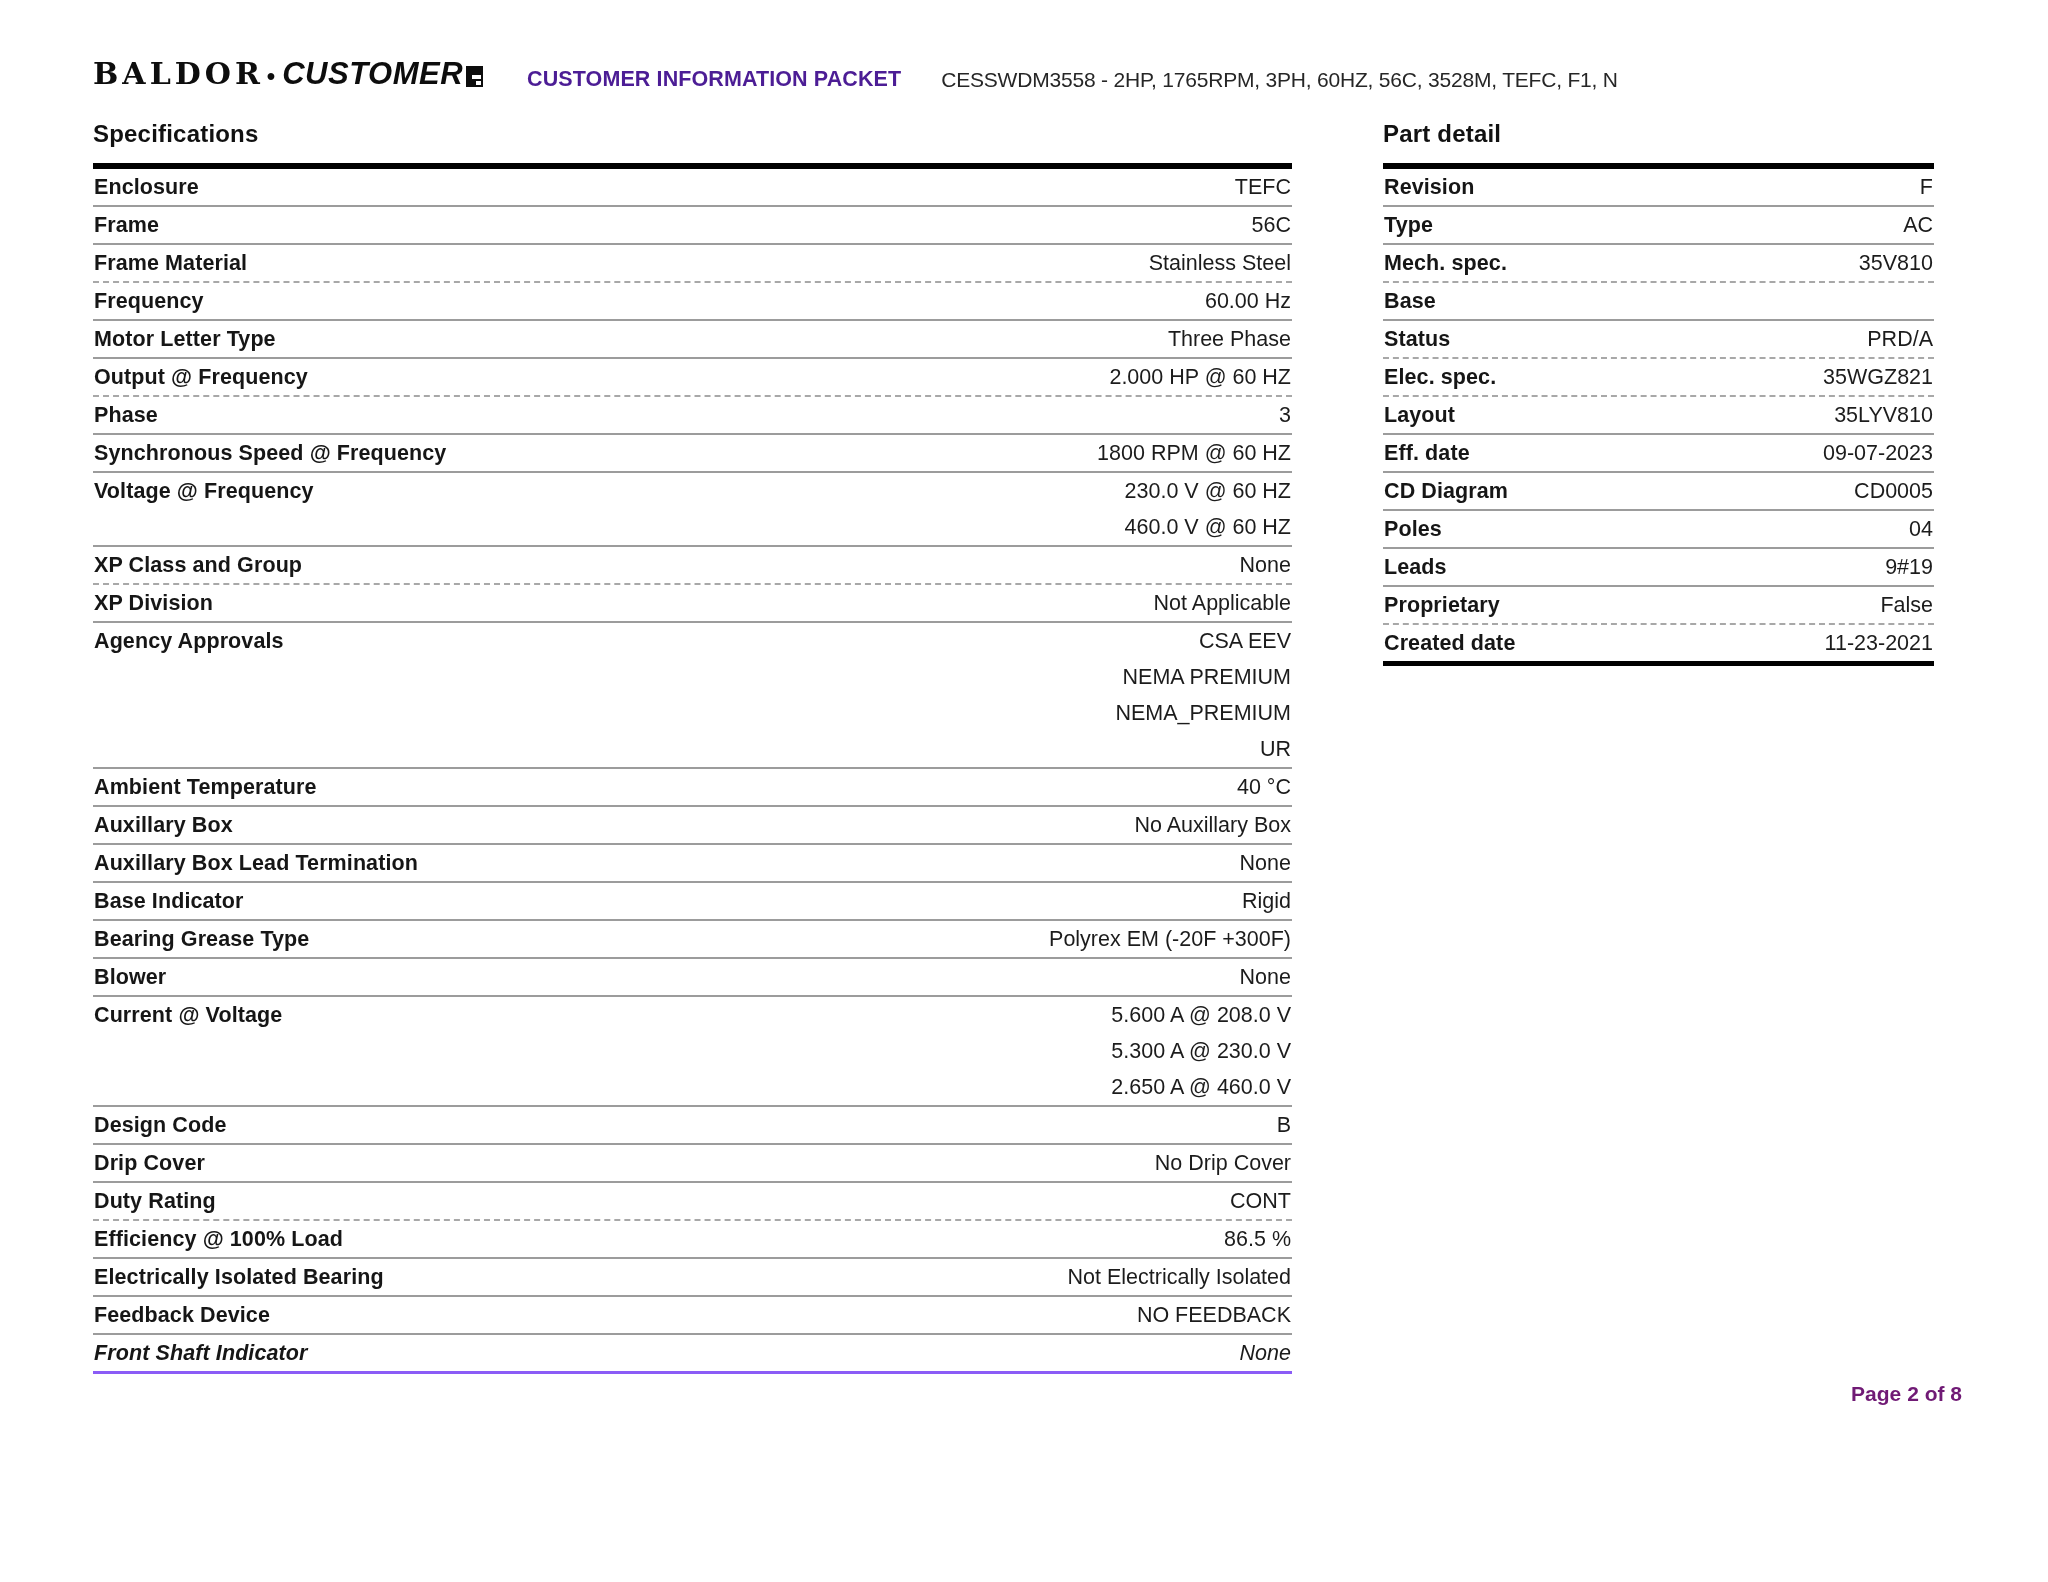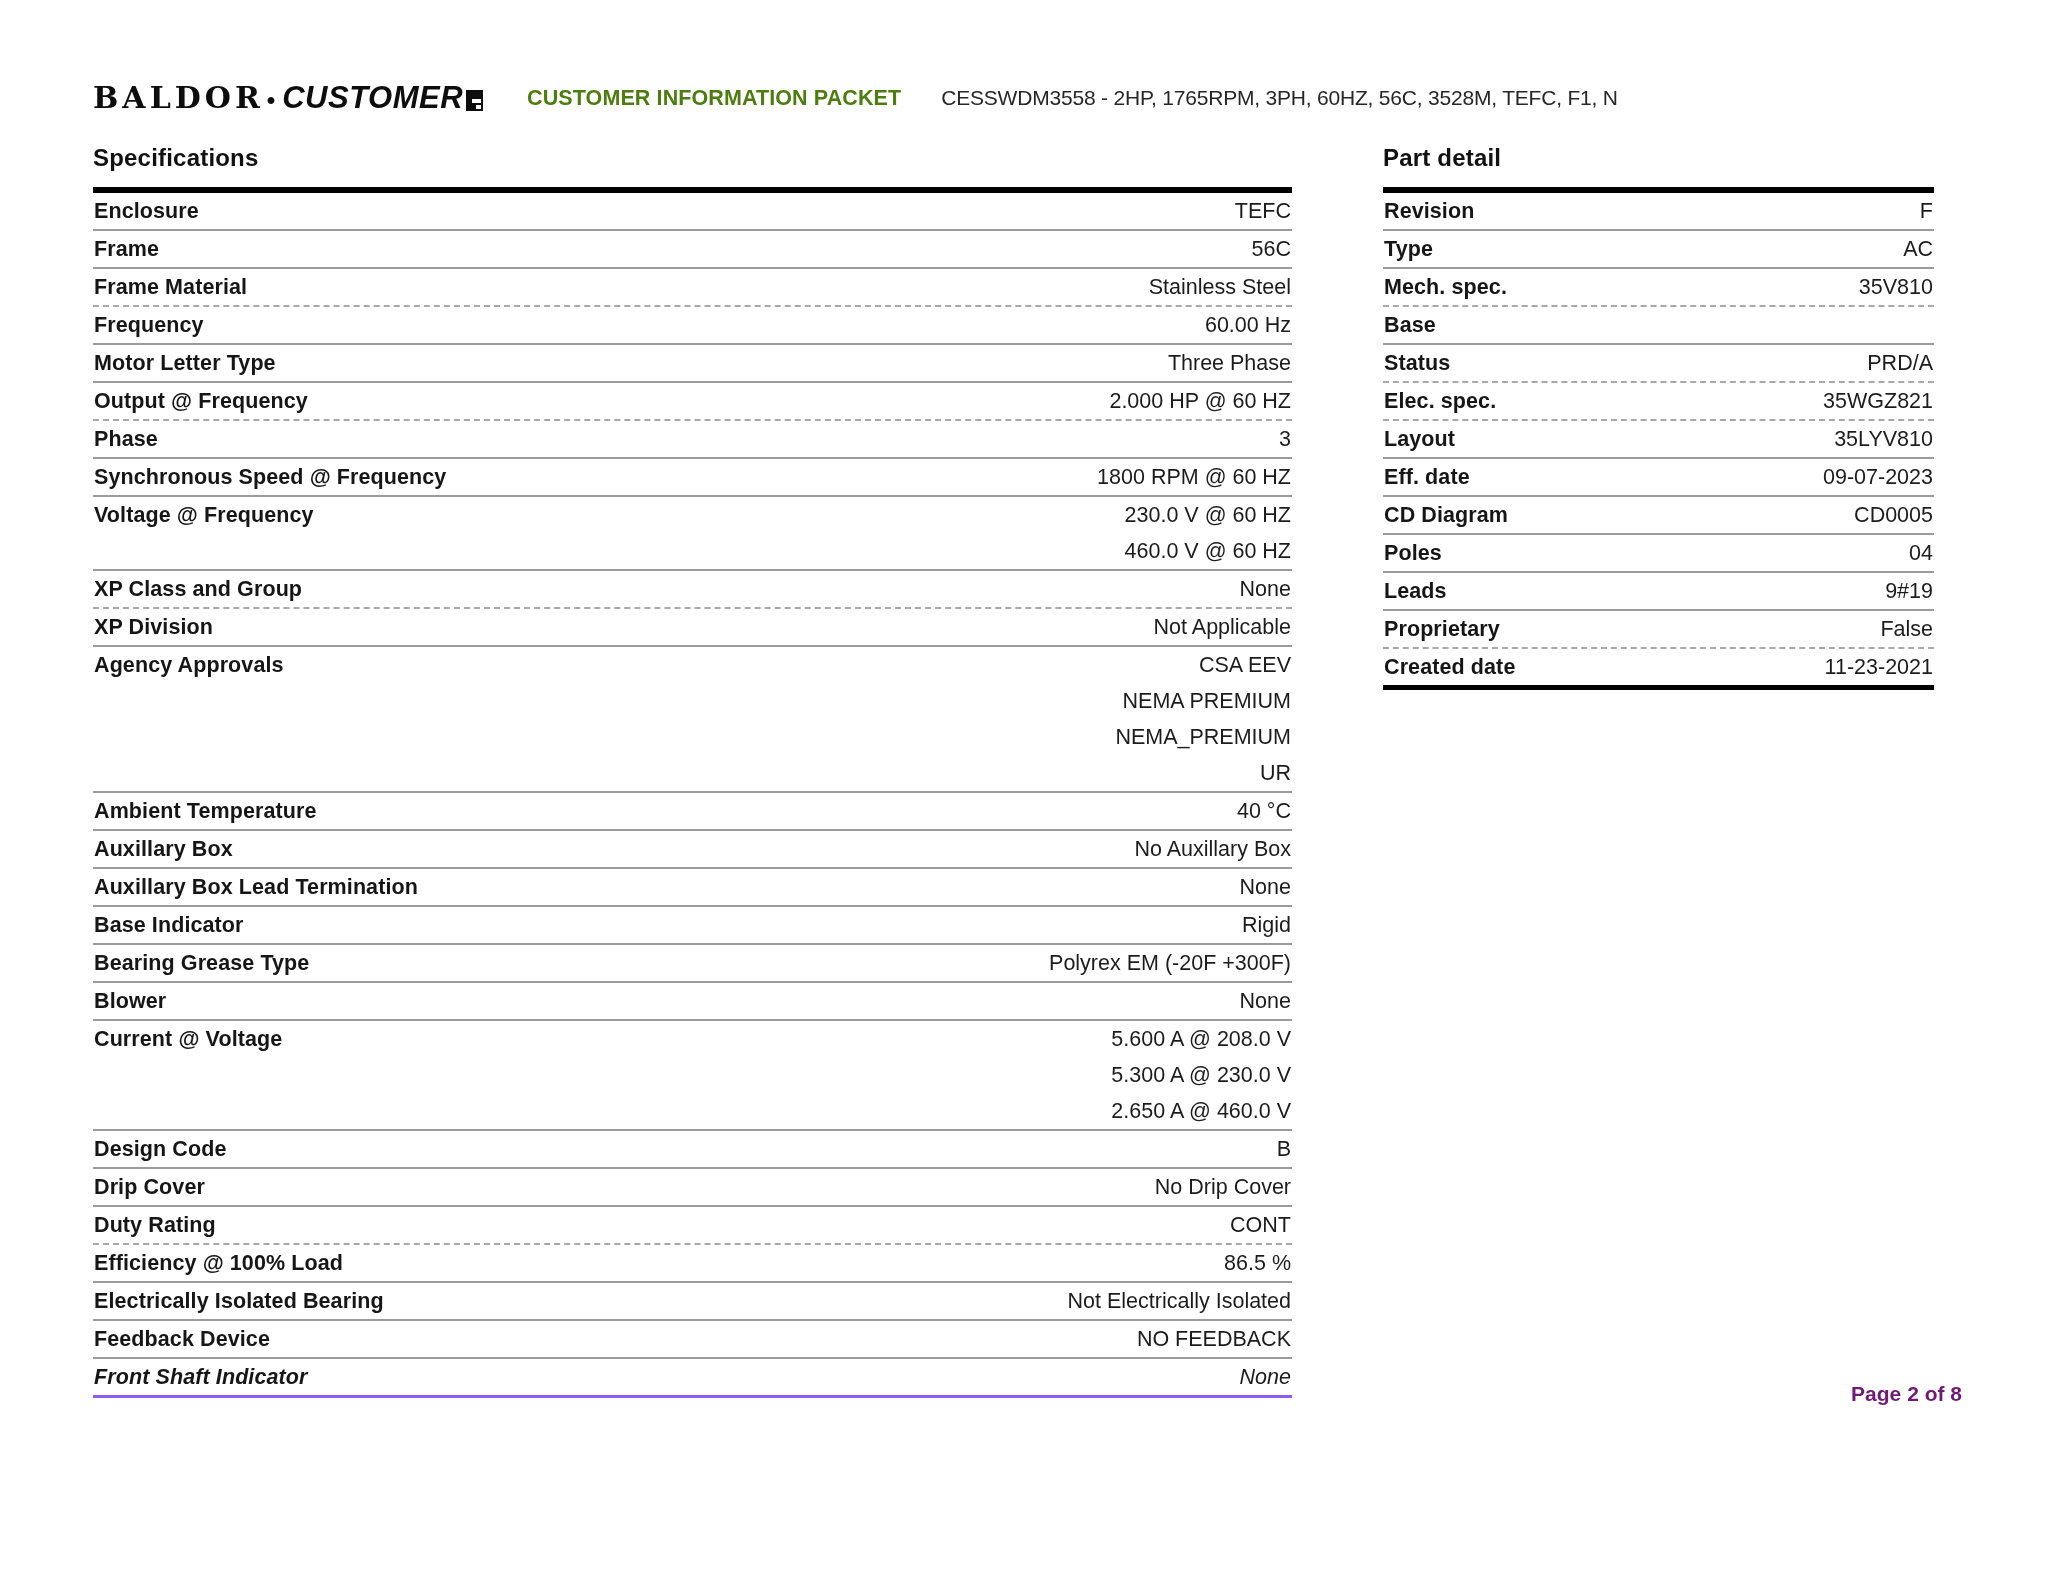--- a/index.html
+++ b/index.html
@@ -11,21 +11,21 @@
     position: relative;
     overflow: hidden;
   }
   .page {
     position: absolute; inset: 0;
     padding: 56px 114px 0 93px;
     box-sizing: border-box;
   }
 
   
-  .header { display: flex; align-items: center; white-space: nowrap; margin-top: 24px; }
+  .header { display: flex; align-items: flex-end; white-space: nowrap; }
   .brand { display: flex; align-items: baseline; }
   .brand-baldor {
     font-family: "DejaVu Serif", serif;
     font-weight: bold; font-size: 30px; letter-spacing: 4px; color: #0d0d0d;
   }
   .brand-dot { font-size: 24px; font-weight: bold; margin: 0 7px 0 3px; color: #0d0d0d; }
   .brand-reliance {
     display: inline-block;
     font-weight: bold; font-style: italic; font-size: 31px; letter-spacing: 0.5px;
     color: #0d0d0d;
@@ -38,21 +38,21 @@
   .logo-mark::after {
     content: ""; position: absolute; right: 2px; top: 9px;
     width: 9px; height: 4px; background: #ffffff;
   }
   .logo-mark::before {
     content: ""; position: absolute; right: 2px; bottom: 2px;
     width: 5px; height: 4px; background: #ffffff;
   }
   .packet-title {
     font-weight: bold; font-size: 21.5px; letter-spacing: 0.1px;
-    margin-left: 44px; color: #4d7c0f;
+    margin-left: 44px; color: #4c1d95;
   }
   .model-line { font-size: 21px; margin-left: 40px; color: #262626; letter-spacing: -0.2px; }
 
   
   .columns { display: flex; margin-top: 28px; justify-content: space-between; }
   .col-left  { width: 1199px; flex: none; }
   .col-right { width: 551px; flex: none; margin-left: 91px; }
   .section-title {
     font-size: 24px; font-weight: bold; margin: 0 0 15px 0;
     letter-spacing: 0.2px; color: #111111;

